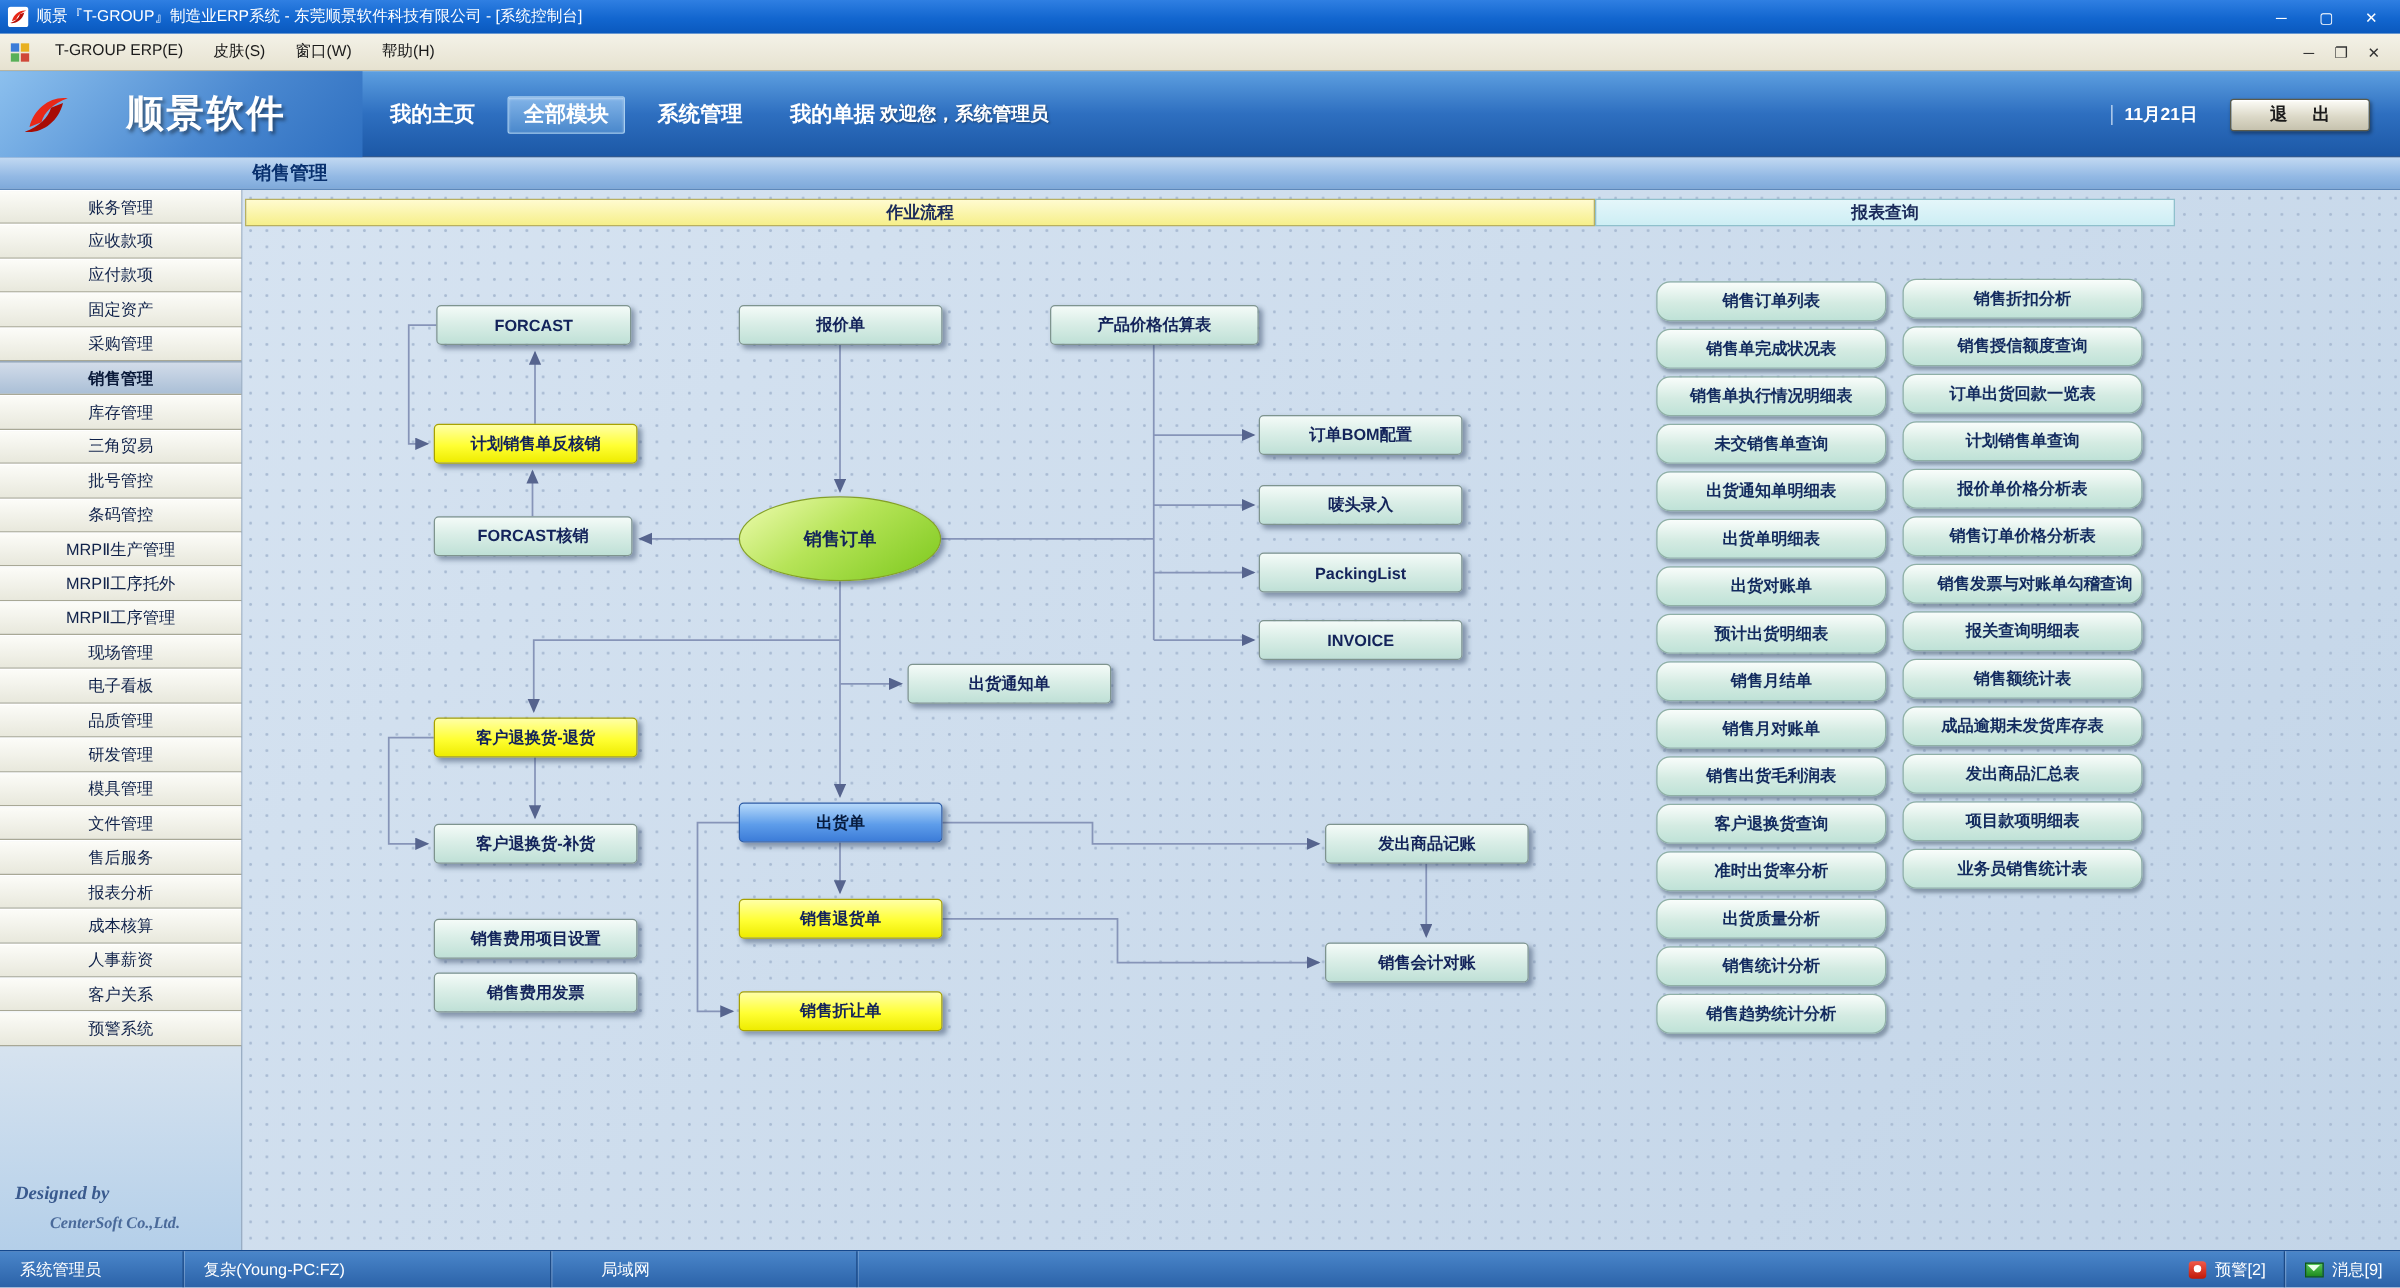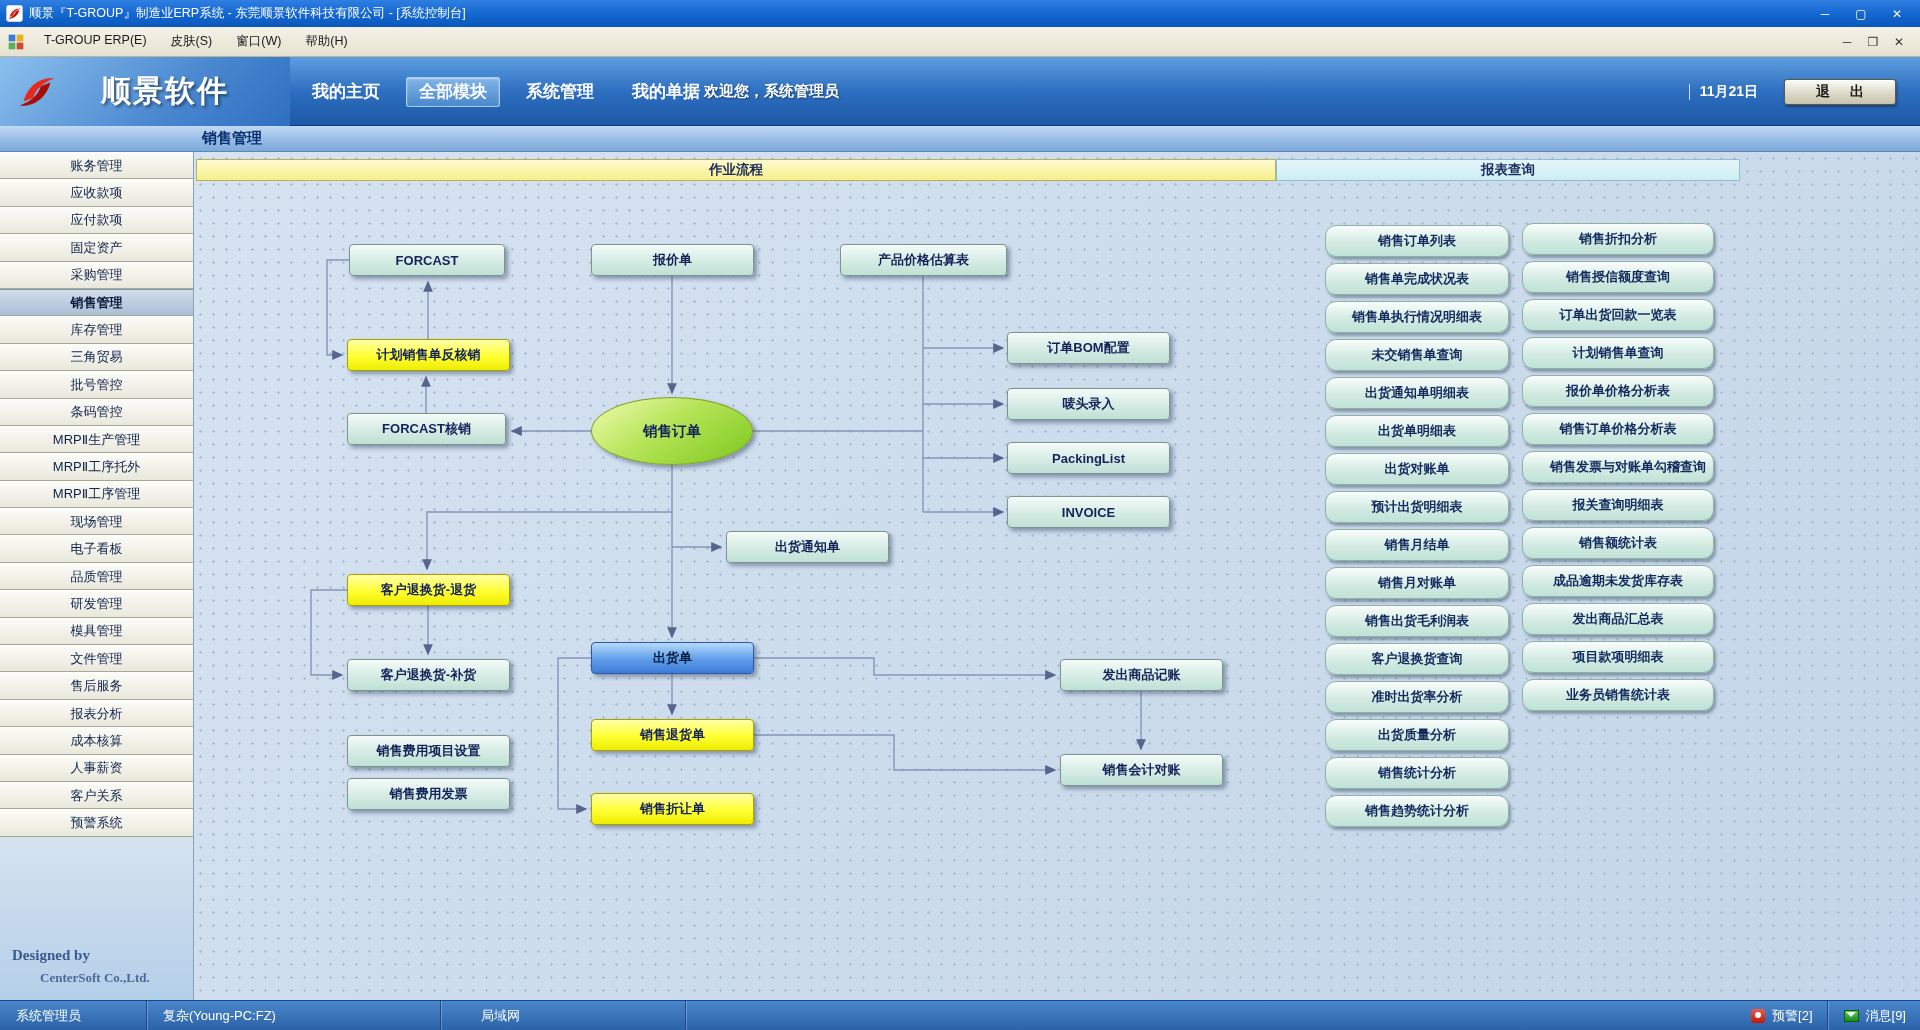--- a/index.html
+++ b/index.html
@@ -61,21 +61,21 @@
   #sidebar { position:absolute; left:0; top:152px; width:194px; height:848px;
     background:linear-gradient(180deg,#f0f0e8 0%,#e6ecf2 72%,#b4cfe9 100%);
     border-right:1px solid #8aa0b8; display:flex; flex-direction:column; }
   .side-item { height:27.4px; display:flex; align-items:center; justify-content:center;
     font-size:13px; color:#10224a; background:linear-gradient(180deg,#fcfcf8,#e8e8dc);
     border-bottom:1px solid #a8a896; border-top:1px solid #ffffff; cursor:default; }
   .side-item.active { background:linear-gradient(180deg,#d2dcea,#aabfd6);
     border-top:1px solid #8098b4; font-weight:bold; color:#0a1a3a; }
   #side-fill { flex:1; }
   #designed { padding:0 6px 14px 12px; font-family:"Liberation Serif","DejaVu Serif",serif;
-    font-weight:bold; color:#3a5a8e; }
+    font-style:italic; font-weight:bold; color:#3a5a8e; }
   #designed .l1 { font-size:15px; }
   #designed .l2 { font-size:13px; margin-left:28px; margin-top:6px; color:#4a6a9a; }
 
   
   #main-content { position:absolute; left:194px; top:152px; width:1726px; height:848px;
     background-image:radial-gradient(circle,#a9bbd3 1px,rgba(0,0,0,0) 1.2px),
       linear-gradient(135deg,#d6e3f1 0%,#c3d5e8 100%);
     background-size:13px 13px,100% 100%; overflow:hidden; }
   .sec-head { position:absolute; height:22px; display:flex; align-items:center; justify-content:center;
     font-size:13.5px; font-weight:bold; color:#1a2a5a; }

